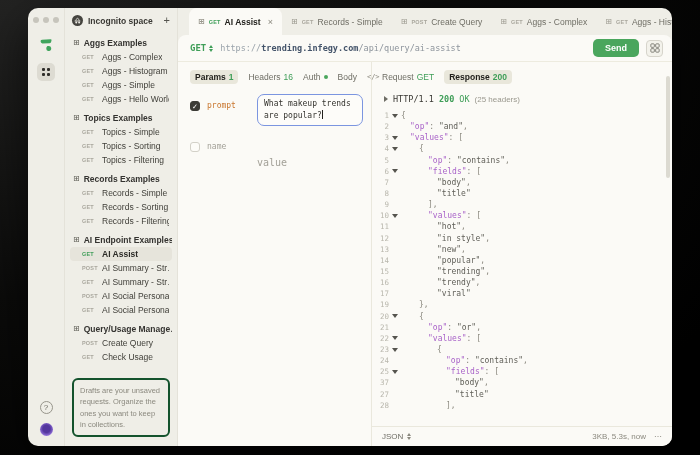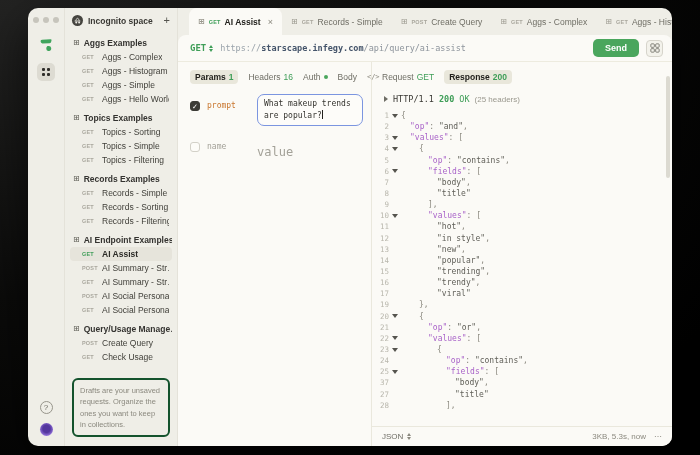--- a/index.html
+++ b/index.html
@@ -106,21 +106,21 @@
   .code-toggle { margin-left:auto; font-size:7px; color:#8a887e; }
   .prow { display:flex; align-items:flex-start; margin-bottom:9px; }
   .pcheck { width:10px; height:10px; border-radius:3px; border:1px solid #d3d1c8; background:#fdfcf8;
             flex:none; margin-top:7px; display:flex; align-items:center; justify-content:center; }
   .pcheck.checked { background:#3c3b36; border-color:#3c3b36; color:#fff; font-size:7px; line-height:1; }
   .pname { width:50px; flex:none; margin-left:7px; margin-top:7px; font-size:8px; color:#c9762e; }
   .pname.placeholder, .pval-ph { color:#a3a198; }
   .pvalue-box { width:113px; border:1.3px solid #7b95e0; border-radius:7px; padding:3px 6px;
                 font-size:8px; line-height:12px; color:#34332e; word-break:break-all; background:#fdfcf9; }
   .cursor { display:inline-block; width:1px; height:9px; background:#22211d; vertical-align:-1px; }
-  .pval-ph { font-size:12px; margin-top:10px; }
+  .pval-ph { font-size:10px; margin-top:22px; }
 
   
   .resp-pane { flex:1; min-width:0; display:flex; flex-direction:column; padding-top:8px; position:relative; }
   .rtabs { display:flex; align-items:center; gap:10px; padding:0 10px; margin-bottom:7px; }
   .httpline { display:flex; align-items:center; gap:5px; padding:0 12px; margin:3px 0 6px;
               font-size:8.5px; }
   .tri-right { width:0; height:0; border-top:3px solid transparent; border-bottom:3px solid transparent;
                border-left:4px solid #6e6d65; }
   .proto { color:#3a3934; }
   .st-code { color:#3f9e58; font-weight:700; }
@@ -212,26 +212,26 @@
           <span class="req-label">Aggs - Hello World</span>
         </div>
 
         <div class="srow folder">
           <span class="fold-ico">⊞</span>
           <span class="fold-label">Topics Examples</span>
         </div>
 
         <div class="srow req">
           <span class="method-chip">GET</span>
+          <span class="req-label">Topics - Simple</span>
+        </div>
+
+        <div class="srow req">
+          <span class="method-chip">GET</span>
           <span class="req-label">Topics - Sorting</span>
-        </div>
-
-        <div class="srow req">
-          <span class="method-chip">GET</span>
-          <span class="req-label">Topics - Simple</span>
         </div>
 
         <div class="srow req">
           <span class="method-chip">GET</span>
           <span class="req-label">Topics - Filtering</span>
         </div>
 
         <div class="srow folder">
           <span class="fold-ico">⊞</span>
           <span class="fold-label">Records Examples</span>
@@ -350,21 +350,21 @@
 
       <div class="urlrow">
         <span class="url-method mono">
           <span>GET</span>
           <span class="sort-carets">
               <i class="up"></i>
               <i class="dn"></i>
             </span>
         </span>
         <span class="url mono">
-          <span class="scheme">https://</span><span class="host">starscape.infegy.com</span><span class="path">/api/query/ai-assist</span>
+          <span class="scheme">https://</span><span class="host">trending.infegy.com</span><span class="path">/api/query/ai-assist</span>
         </span>
         <span class="url-spacer"></span>
         <button class="send-btn">Send</button>
         <span class="layout-btn">
           <svg width="10" height="10" viewBox="0 0 12 12">
               <rect x="1" y="1" width="4.2" height="4.2" rx="1" fill="none" stroke="#6e6d65"></rect>
               <rect x="6.8" y="1" width="4.2" height="4.2" rx="1" fill="none" stroke="#6e6d65"></rect>
               <rect x="1" y="6.8" width="4.2" height="4.2" rx="1" fill="none" stroke="#6e6d65"></rect>
               <rect x="6.8" y="6.8" width="4.2" height="4.2" rx="1" fill="none" stroke="#6e6d65"></rect>
             </svg>

